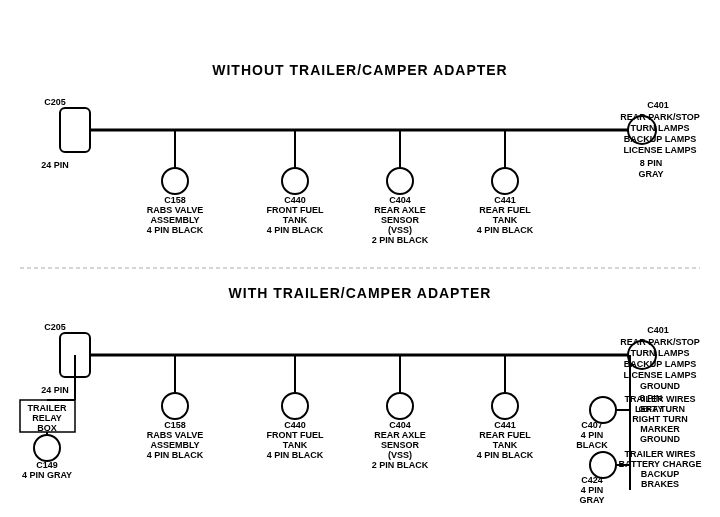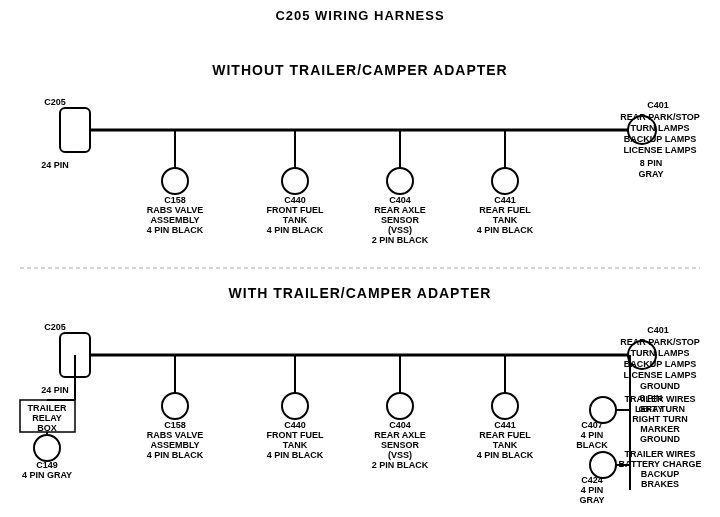--- a/index.html
+++ b/index.html
@@ -41,21 +41,20 @@
       font-family: Arial, sans-serif;
       font-size: 14px;
       font-weight: bold;
       letter-spacing: 1px;
     }
   </style>
 </head>
 <body>
 
 <div class="diagram-container">
-  <div class="main-title">C205 WIRING HARNESS</div>
 
   <svg>
 
     <text x="360" y="75" class="section-label" text-anchor="middle">WITHOUT  TRAILER/CAMPER  ADAPTER</text>
 
     <line x1="90" y1="130" x2="630" y2="130" stroke="black" stroke-width="3"></line>
 
     <rect x="60" y="108" width="30" height="44" rx="5" ry="5" fill="white" stroke="black" stroke-width="2"></rect>
     <text x="55" y="105" class="label" text-anchor="middle">C205</text>
     <text x="55" y="168" class="label" text-anchor="middle">24 PIN</text>

